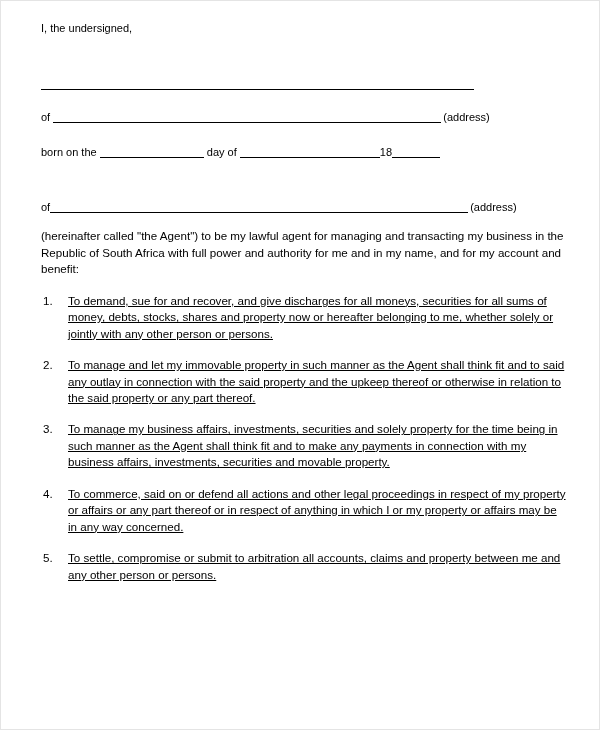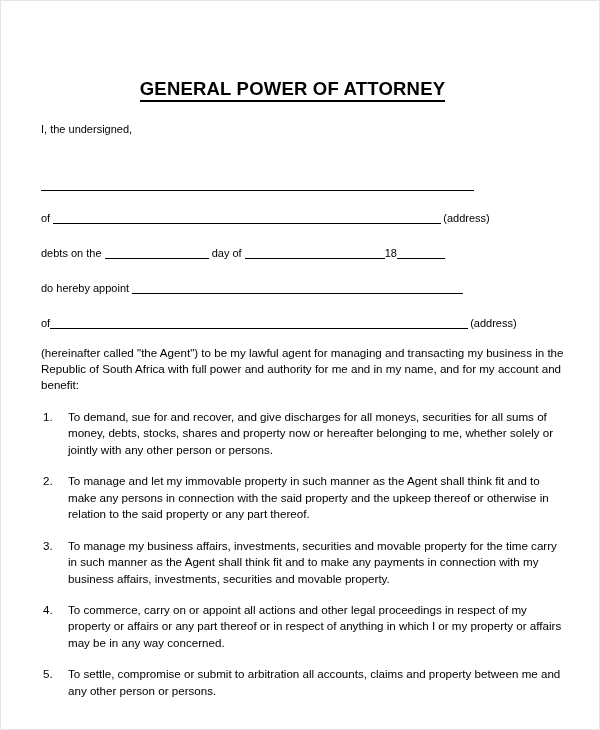--- a/index.html
+++ b/index.html
@@ -103,73 +103,71 @@
   .clause {
     position: relative;
     padding-left: 27px;
     margin-top: 15px;
   }
   .clause-num {
     position: absolute;
     left: 2px;
     top: 0;
   }
-  .clause-text { display: block; }
+  .clause-text { display: block; text-decoration: underline; }
 </style>
 </head>
 <body>
 
 <div class="page">
   <div class="content">
 
-    <h1 class="doc-title"><span class="title-text">GENERAL POWER OF ATTORNEY</span></h1>
 
     <div class="form-block">
 
       <div class="form-line"><span>I, the undersigned,</span></div>
 
       <div class="gap-24"></div>
       <div class="rule-row">
         <span class="rule rule-full"></span>
       </div>
 
       <div class="gap-20"></div>
       <div class="form-line"><span class="lbl">of </span><span class="u u-addr1"></span><span class="addr-note">(address)</span></div>
 
       <div class="gap-20"></div>
-      <div class="form-line"><span class="lbl">debts on the </span><span class="u u-day"></span><span class="lbl"> day of </span><span class="u u-month"></span><span class="lbl">18</span><span class="u u-year"></span></div>
+      <div class="form-line"><span class="lbl">born on the </span><span class="u u-day"></span><span class="lbl"> day of </span><span class="u u-month"></span><span class="lbl">18</span><span class="u u-year"></span></div>
 
       <div class="gap-20"></div>
-      <div class="form-line"><span class="lbl">do hereby appoint </span><span class="u u-appoint"></span></div>
 
       <div class="gap-20"></div>
       <div class="form-line"><span class="lbl">of</span><span class="u u-addr2"></span><span class="addr-note">(address)</span></div>
 
     </div>
 
     <div class="gap-14"></div>
 
     <p class="lead">(hereinafter called "the Agent") to be my lawful agent for managing and transacting my business in the Republic of South Africa with full power and authority for me and in my name, and for my account and benefit:</p>
 
     <ol class="clauses">
       <li class="clause">
         <span class="clause-num">1.</span>
         <span class="clause-text">To demand, sue for and recover, and give discharges for all moneys, securities for all sums of money, debts, stocks, shares and property now or hereafter belonging to me, whether solely or jointly with any other person or persons.</span>
       </li>
       <li class="clause">
         <span class="clause-num">2.</span>
-        <span class="clause-text">To manage and let my immovable property in such manner as the Agent shall think fit and to make any persons in connection with the said property and the upkeep thereof or otherwise in relation to the said property or any part thereof.</span>
+        <span class="clause-text">To manage and let my immovable property in such manner as the Agent shall think fit and to said any outlay in connection with the said property and the upkeep thereof or otherwise in relation to the said property or any part thereof.</span>
       </li>
       <li class="clause">
         <span class="clause-num">3.</span>
-        <span class="clause-text">To manage my business affairs, investments, securities and movable property for the time carry in such manner as the Agent shall think fit and to make any payments in connection with my business affairs, investments, securities and movable property.</span>
+        <span class="clause-text">To manage my business affairs, investments, securities and solely property for the time being in such manner as the Agent shall think fit and to make any payments in connection with my business affairs, investments, securities and movable property.</span>
       </li>
       <li class="clause">
         <span class="clause-num">4.</span>
-        <span class="clause-text">To commerce, carry on or appoint all actions and other legal proceedings in respect of my property or affairs or any part thereof or in respect of anything in which I or my property or affairs may be in any way concerned.</span>
+        <span class="clause-text">To commerce, said on or defend all actions and other legal proceedings in respect of my property or affairs or any part thereof or in respect of anything in which I or my property or affairs may be in any way concerned.</span>
       </li>
       <li class="clause">
         <span class="clause-num">5.</span>
         <span class="clause-text">To settle, compromise or submit to arbitration all accounts, claims and property between me and any other person or persons.</span>
       </li>
     </ol>
 
   </div>
 </div>
 

